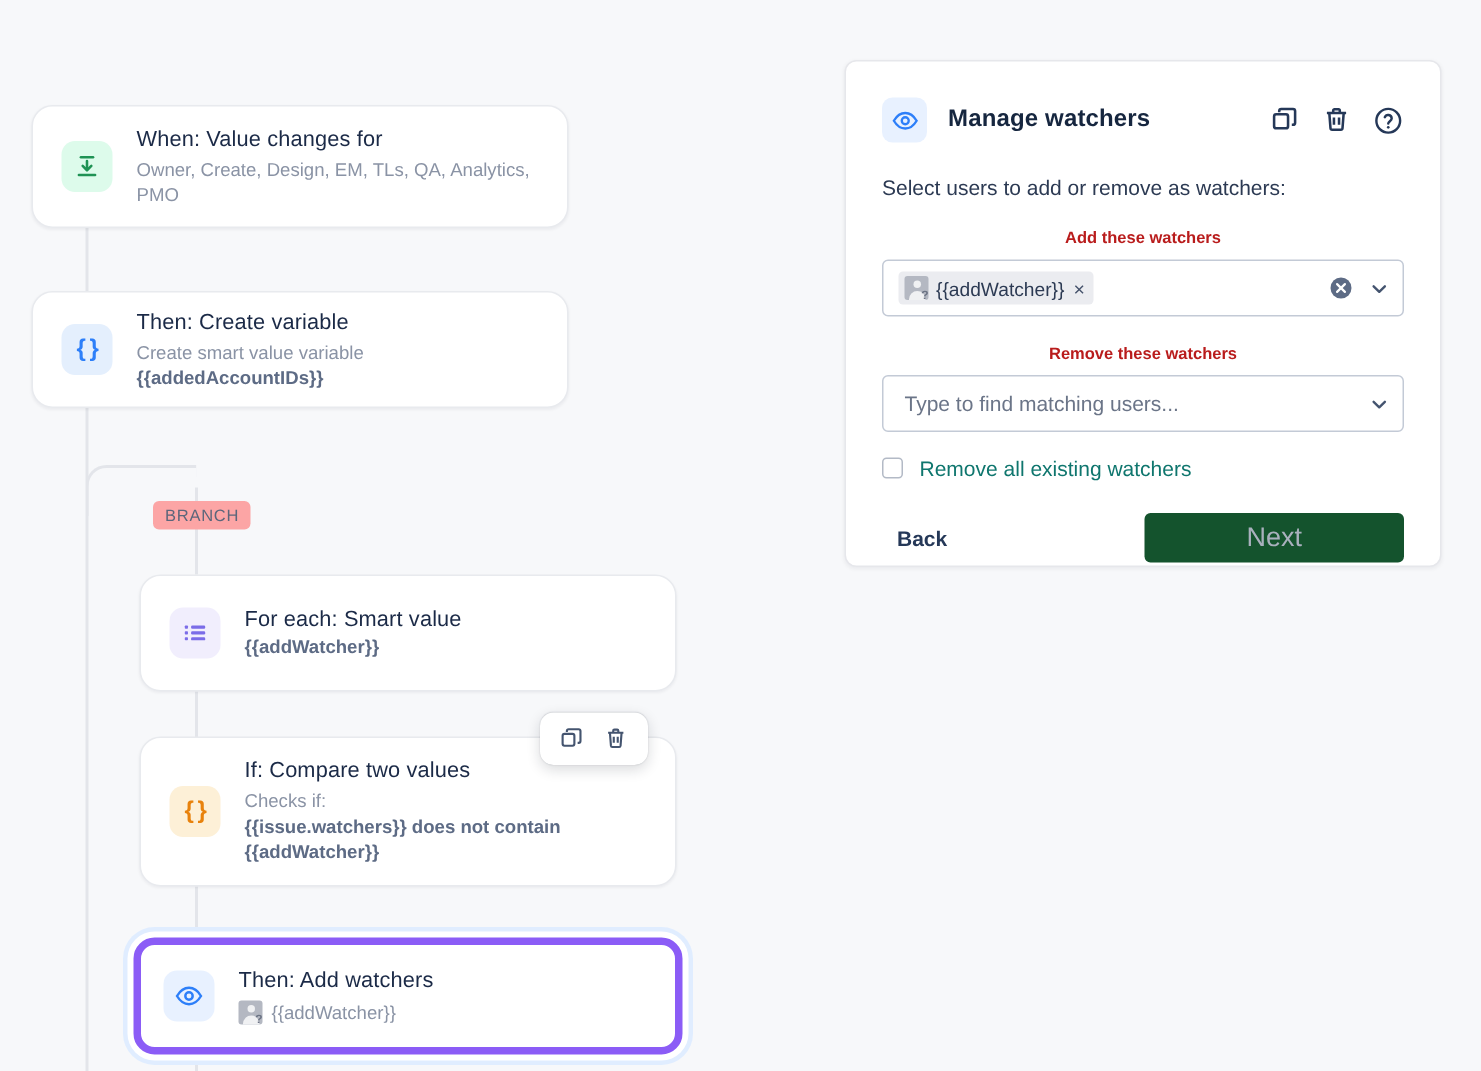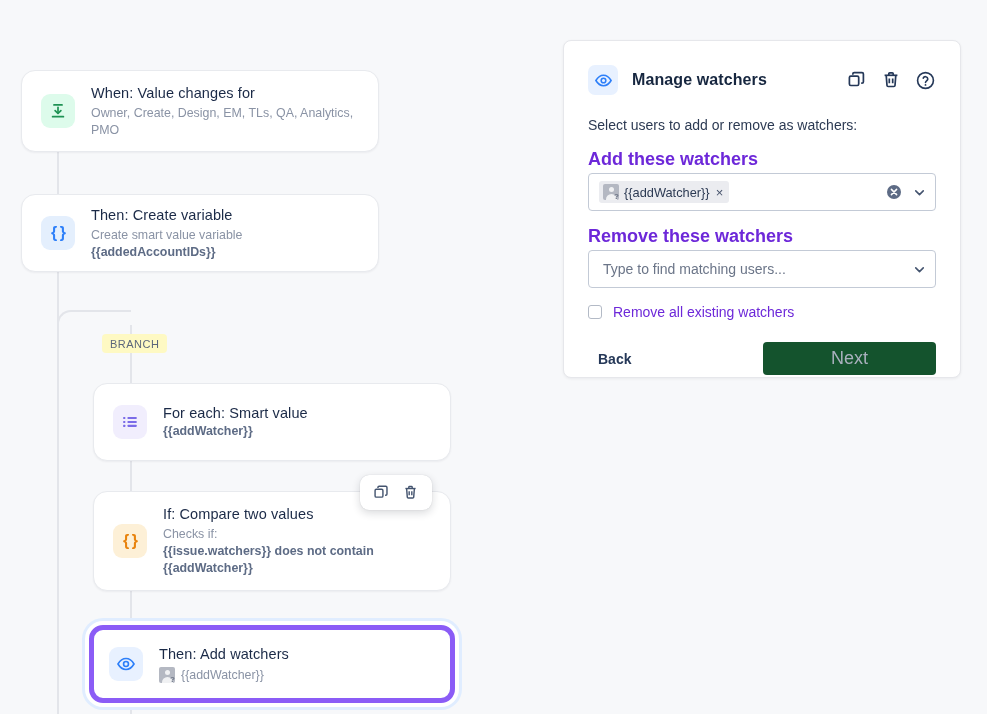--- a/index.html
+++ b/index.html
@@ -67,21 +67,21 @@
 
   
   .card.selected {
     border: 5px solid #8b5cf6;
     box-shadow: 0 0 0 4px #ffffff, 0 0 0 7px #e0edff;
   }
 
   
   .branch-badge {
     position: absolute;
-    background: #fef9c3;
+    background: #fca5a5;
     color: #5c667b;
     font-size: 11px;
     letter-spacing: .5px;
     padding: 4px 8px 3px;
     border-radius: 4px;
     line-height: 12px;
   }
 
   
   .hover-toolbar {
@@ -132,24 +132,25 @@
   .panel-desc {
     padding: 0 24px;
     margin-top: 21px;
     font-size: 14px;
     color: #2c3a53;
     line-height: 18px;
   }
   .field-label {
     padding: 0 24px;
     margin-top: 18px;
-    font-size: 18px;
+    font-size: 11px;
     font-weight: bold;
-    color: #6d28d9;
+    color: #b91c1c;
     line-height: 15px;
+    text-align: center;
   }
   .field-wrap { padding: 0 24px; margin-top: 6px; }
 
   .select-box {
     height: 38px;
     border: 1.6px solid #c3cad6;
     border-radius: 4px;
     background: #fff;
     display: flex; align-items: center;
     padding: 0 8px 0 10px;
@@ -210,21 +211,21 @@
     padding: 0 24px; margin-top: 16px; gap: 11px;
   }
   .checkbox {
     width: 14px; height: 14px;
     border: 1.6px solid #b3bac6;
     border-radius: 3px;
     background: #fff;
     flex: 0 0 14px;
     cursor: pointer;
   }
-  .checkbox-label { font-size: 14px; color: #6d28d9; }
+  .checkbox-label { font-size: 14px; color: #0f766e; }
 
   .panel-footer {
     display: flex; align-items: center;
     padding: 0 24px; margin-top: 22px;
   }
   .btn-back {
     background: transparent; border: none;
     font-family: inherit;
     font-size: 14px; font-weight: bold;
     color: #253858;

